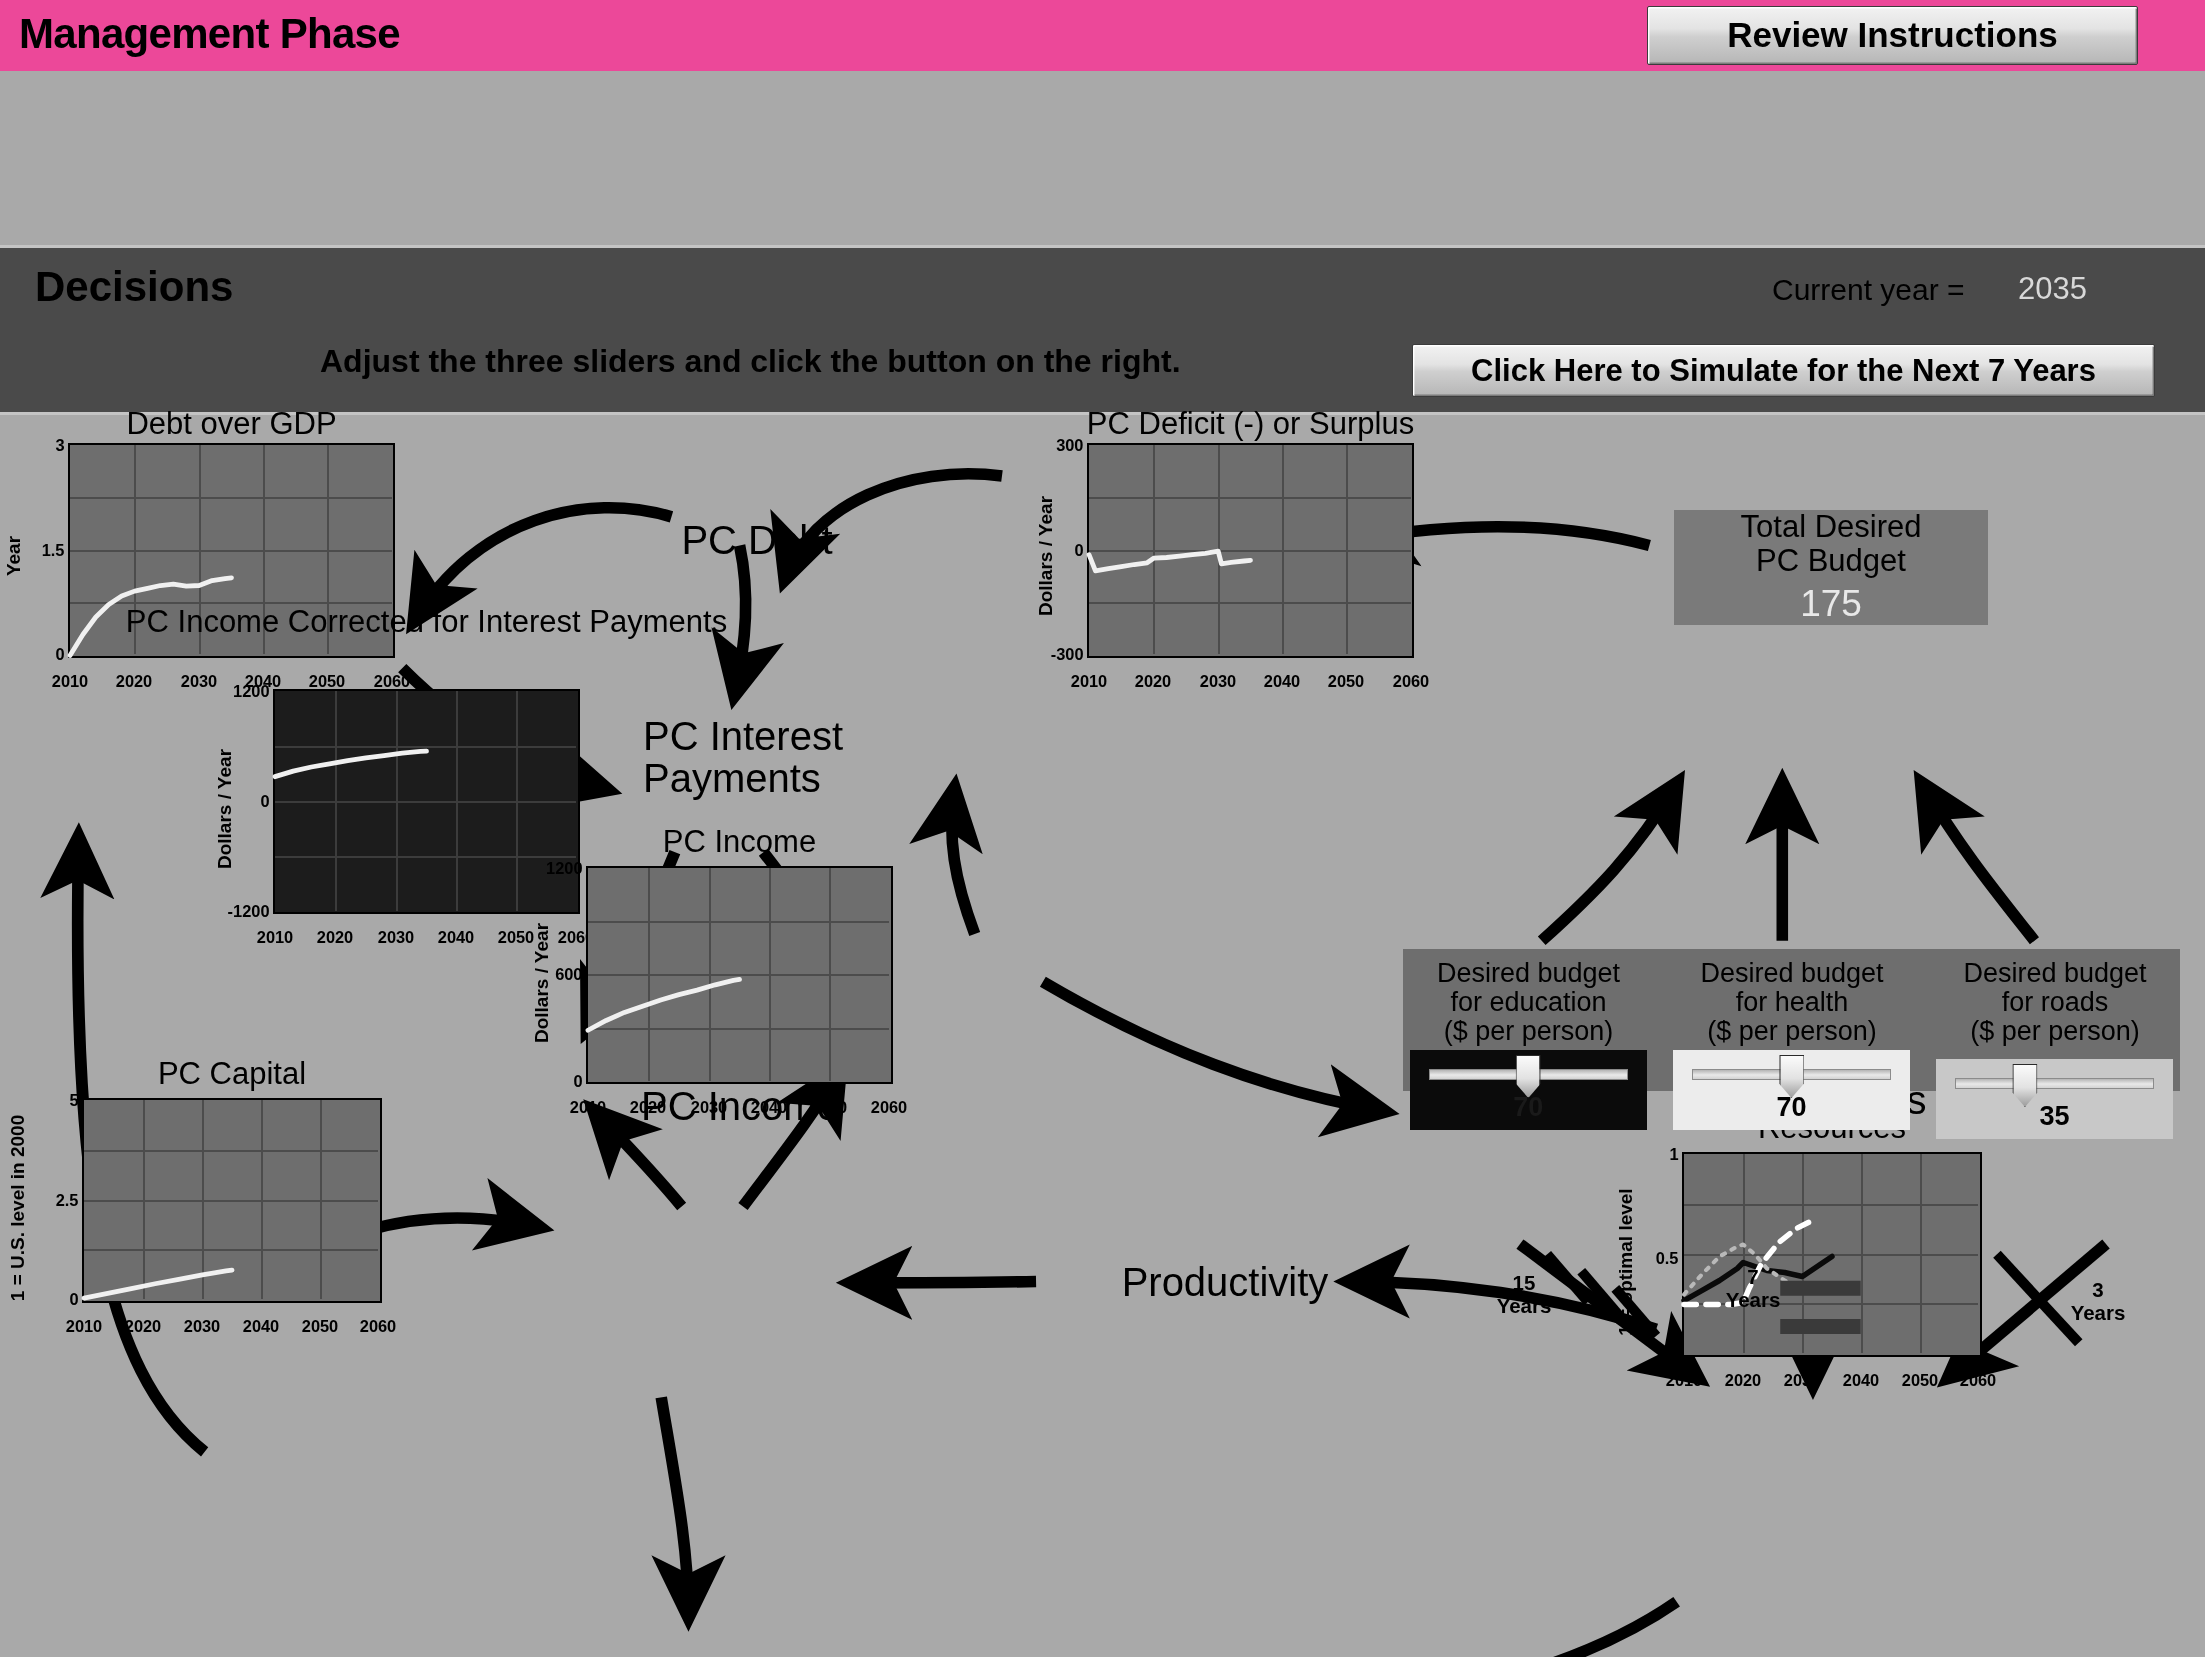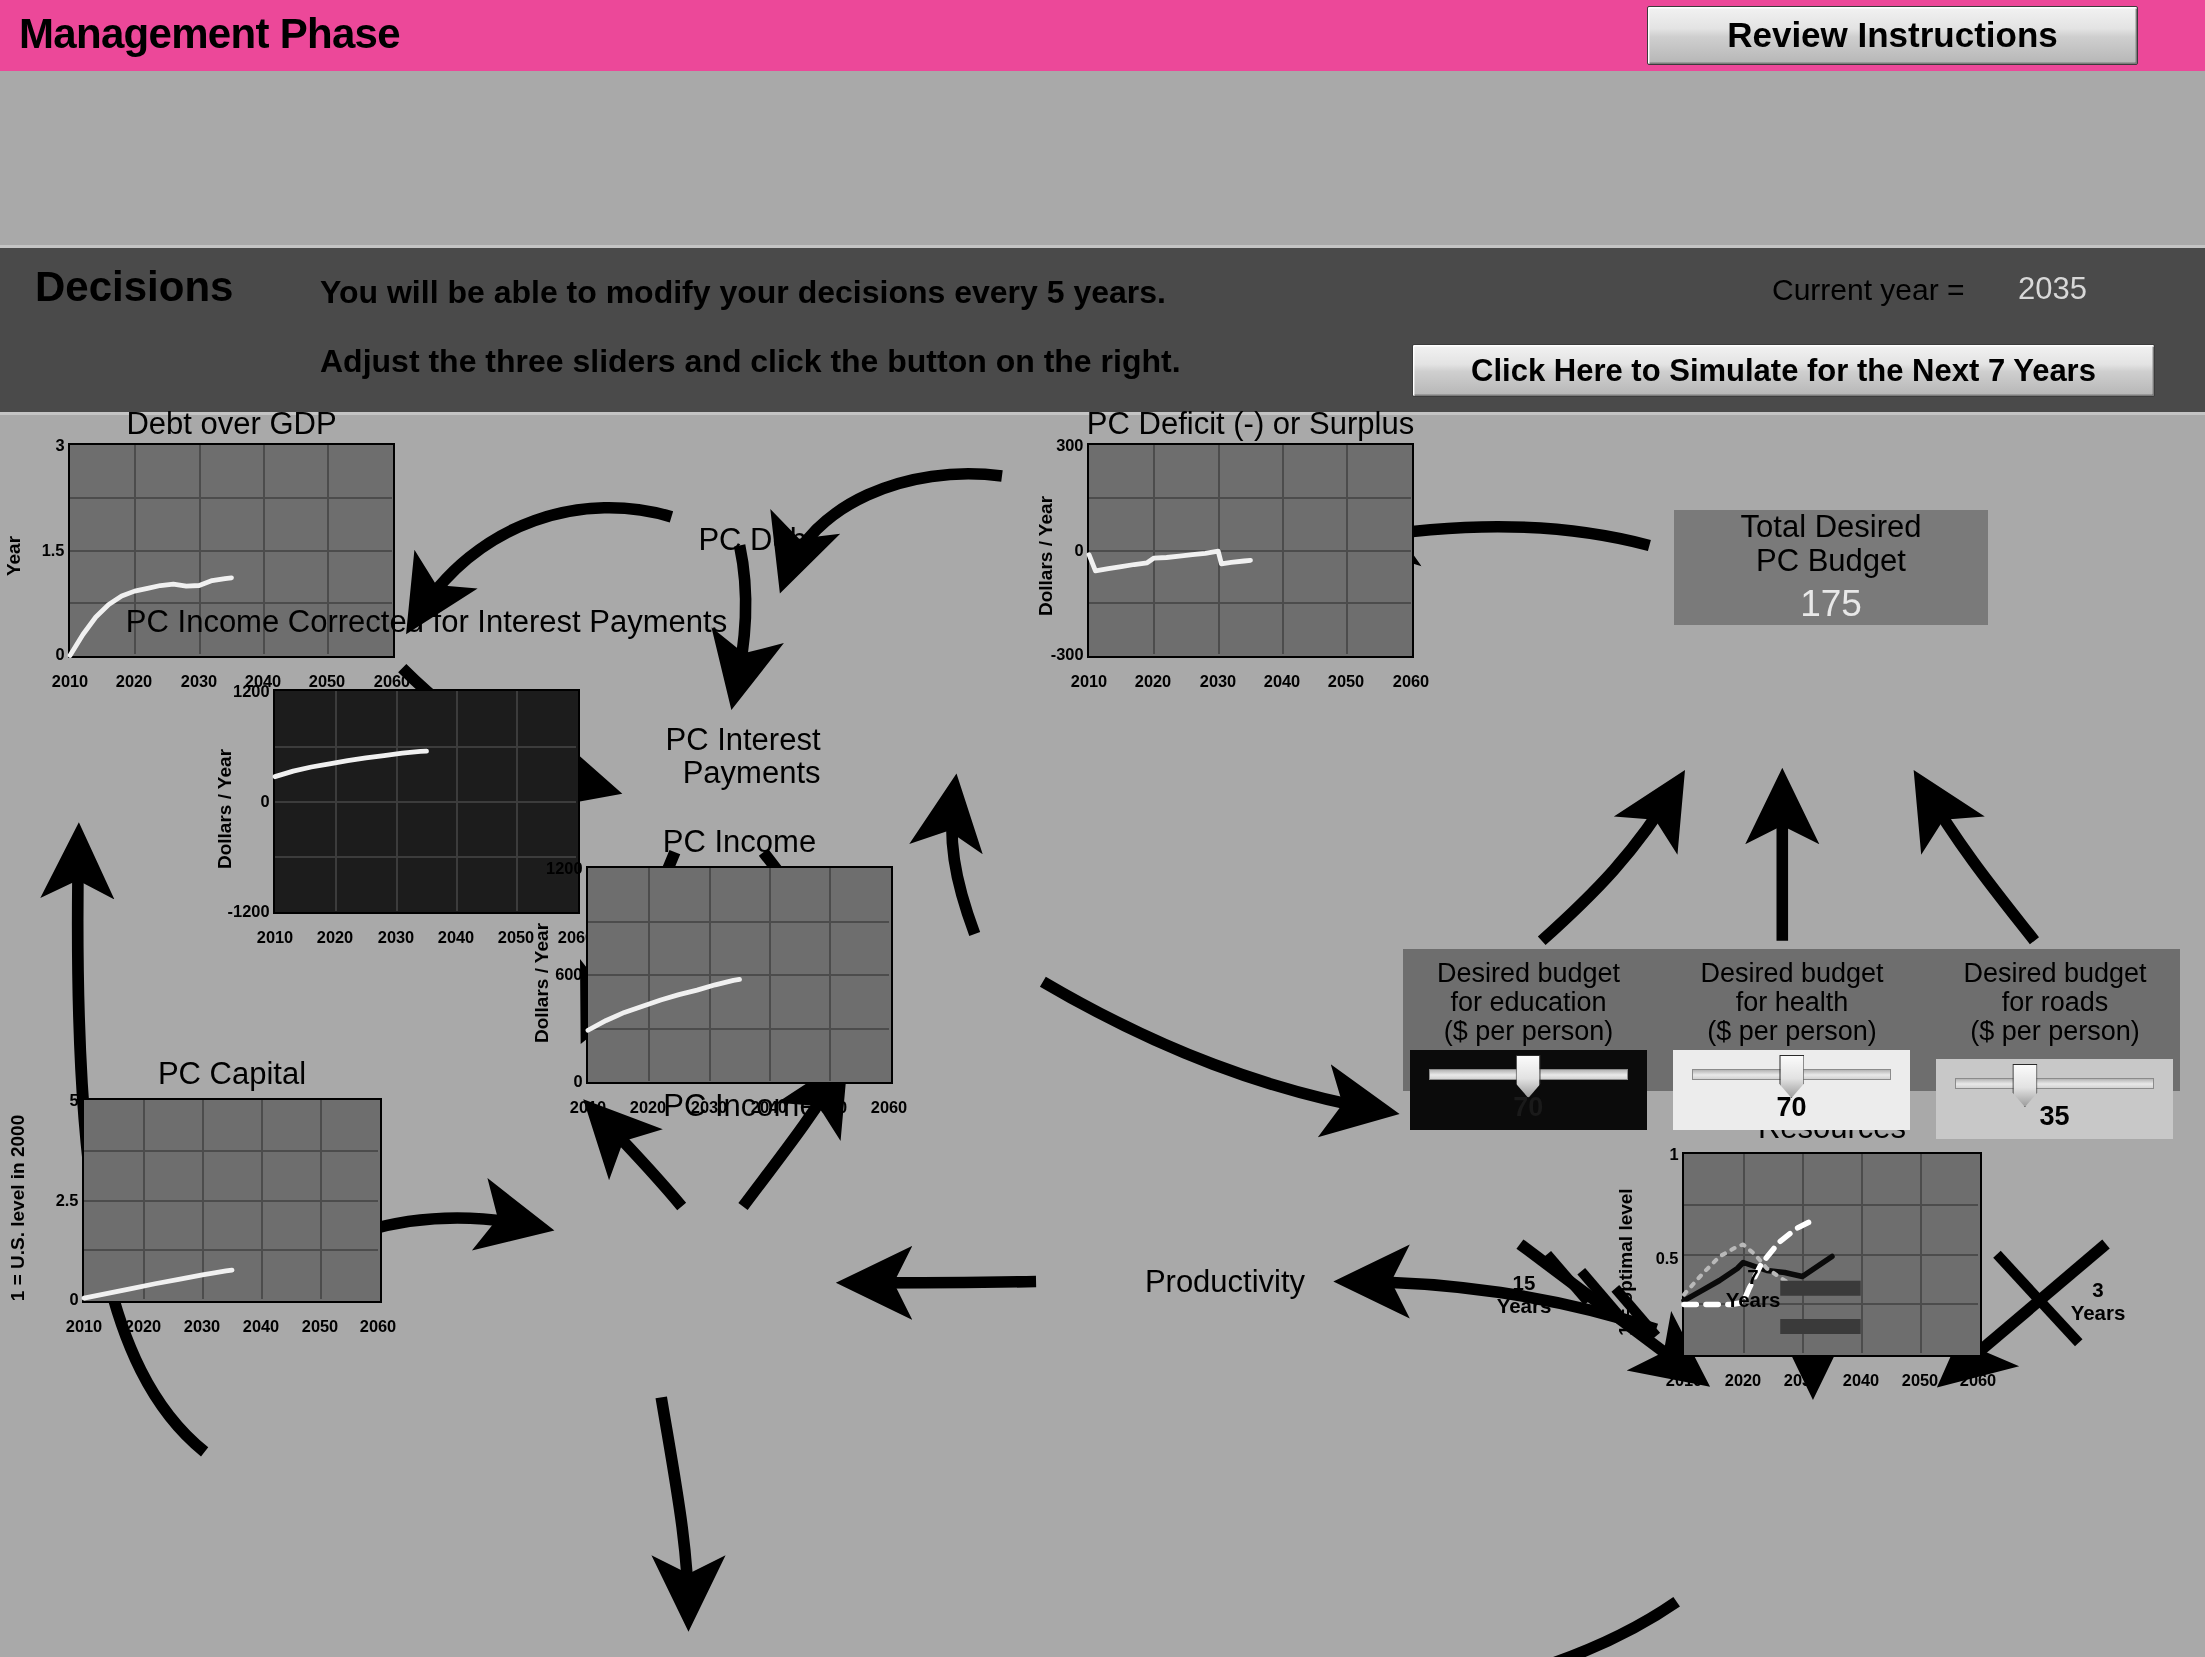--- a/index.html
+++ b/index.html
@@ -53,21 +53,21 @@
     transform-origin:50% 50%;transform:rotate(-90deg);}
   .series{position:absolute;left:0;top:0;width:100%;height:100%;overflow:visible;}
 
   
   .valbox{position:absolute;background:#7a7a7a;display:flex;flex-direction:column;
     align-items:center;justify-content:center;box-sizing:border-box;}
   .valbox .vb-label{font-size:31px;color:#000;text-align:center;line-height:1.1;white-space:pre-line;}
   .valbox .vb-value{font-size:37px;color:#e8e8e8;margin-top:5.5px;}
 
   
-  .node{position:absolute;font-size:31px;color:#000;text-align:right;line-height:1.06;
+  .node{position:absolute;font-size:40px;color:#000;text-align:left;line-height:1.06;
     white-space:pre-line;transform:translate(-50%,-50%);}
 
   
   #budget-panel{position:absolute;left:1403px;top:949px;width:777px;height:142px;
     background:#6e6e6e;box-sizing:border-box;}
   .budget-col{position:absolute;top:9.5px;width:240px;text-align:center;}
   .budget-col .bc-label{font-size:27px;color:#000;line-height:1.08;white-space:pre-line;}
   .slider-box{position:absolute;box-sizing:border-box;width:237px;height:80px;
     display:flex;flex-direction:column;align-items:center;justify-content:flex-start;}
   .slider-box.dark{background:#0b0b0b;}
@@ -94,21 +94,20 @@
 <div id="root">
 
   <div class="band" id="band-title">
     <div class="hdr-title" id="page-title">Management Phase</div>
     <div class="btn3d" id="review-instructions-btn">Review Instructions</div>
   </div>
 
 
   <div class="band" id="band-decisions">
     <div class="hdr-title" id="decisions-title">Decisions</div>
-    <div class="hdr-title" id="decisions-line1">You will be able to modify your decisions every 5 years.</div>
     <div class="hdr-title" id="decisions-line2">Adjust the three sliders and click the button on the right.</div>
     <div class="hdr-title" id="current-year-label">Current year =</div>
     <div class="hdr-title" id="current-year-value">2035</div>
   </div>
   <div class="btn3d" id="simulate-btn">Click Here to Simulate for the Next 7 Years</div>
 
   <div id="diagram">
 
     <svg id="arrows" viewBox="0 0 3235 1821">
       <defs>

